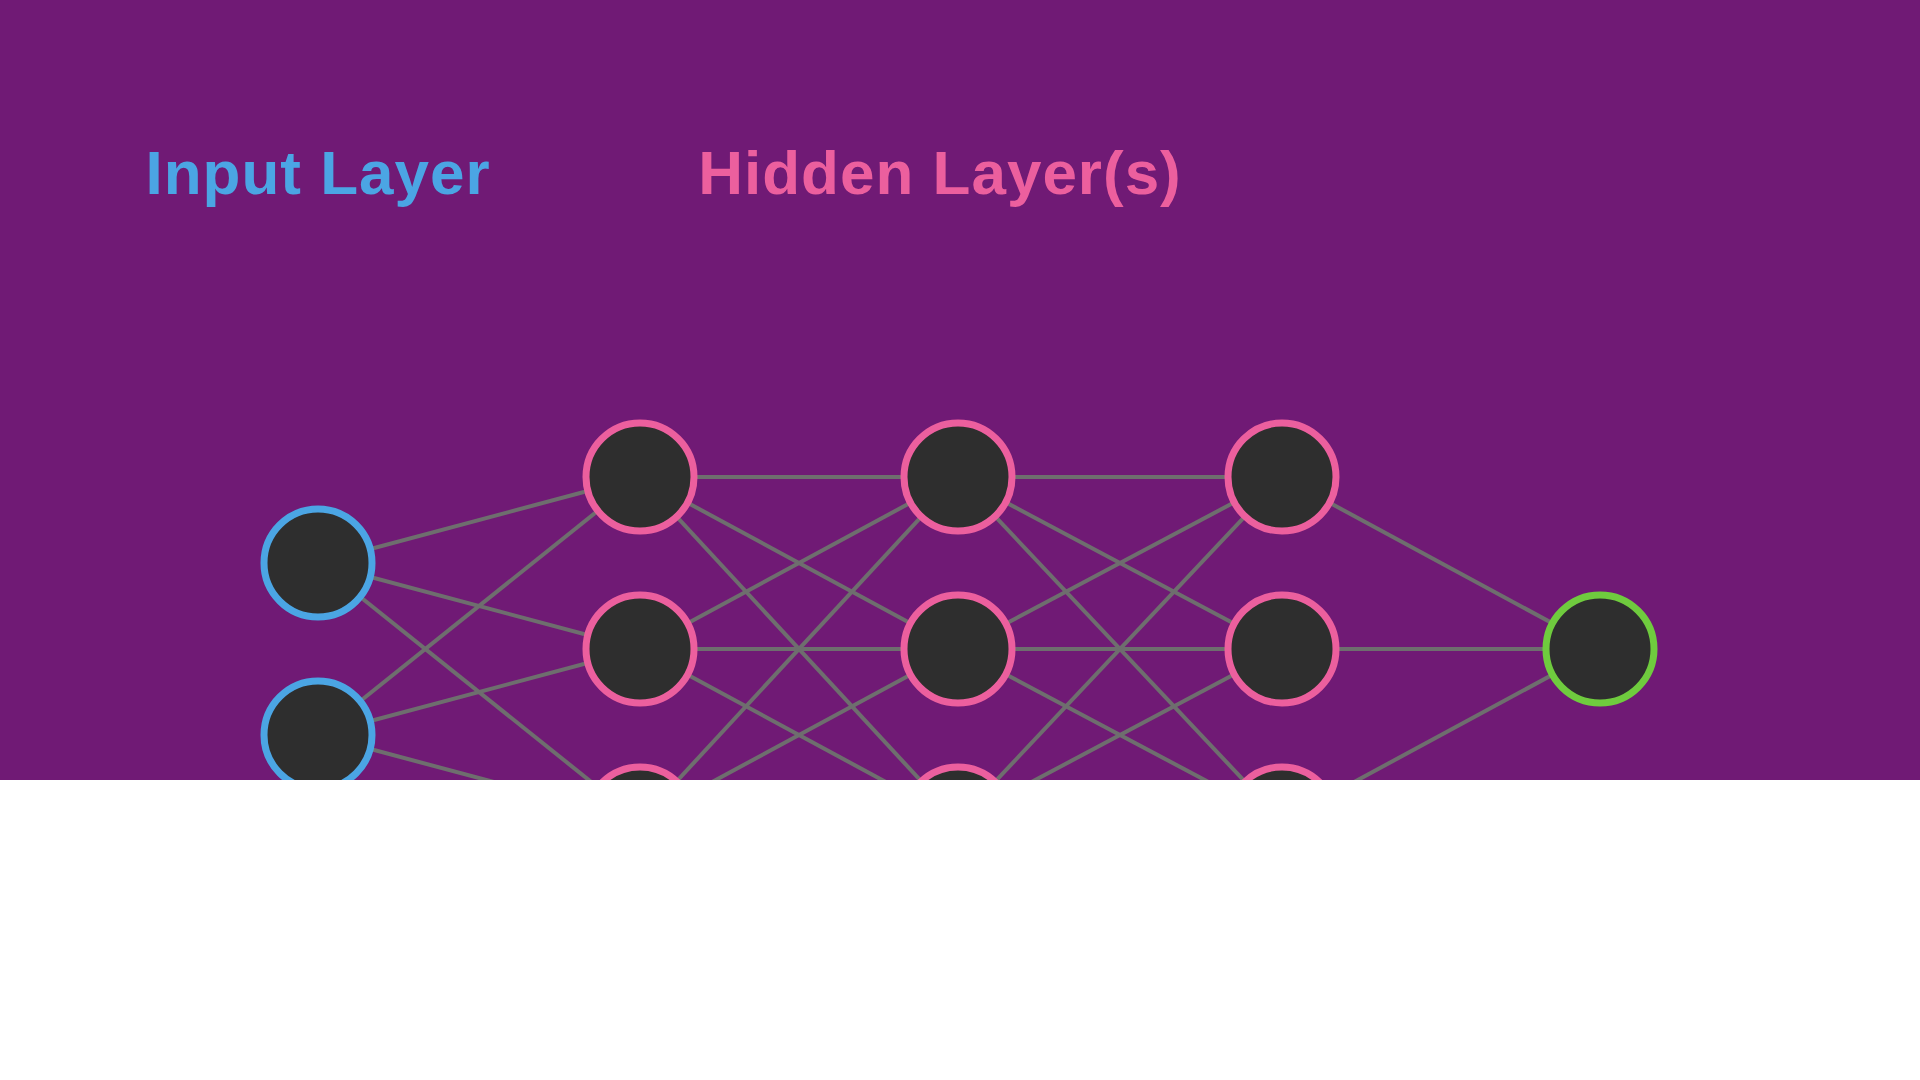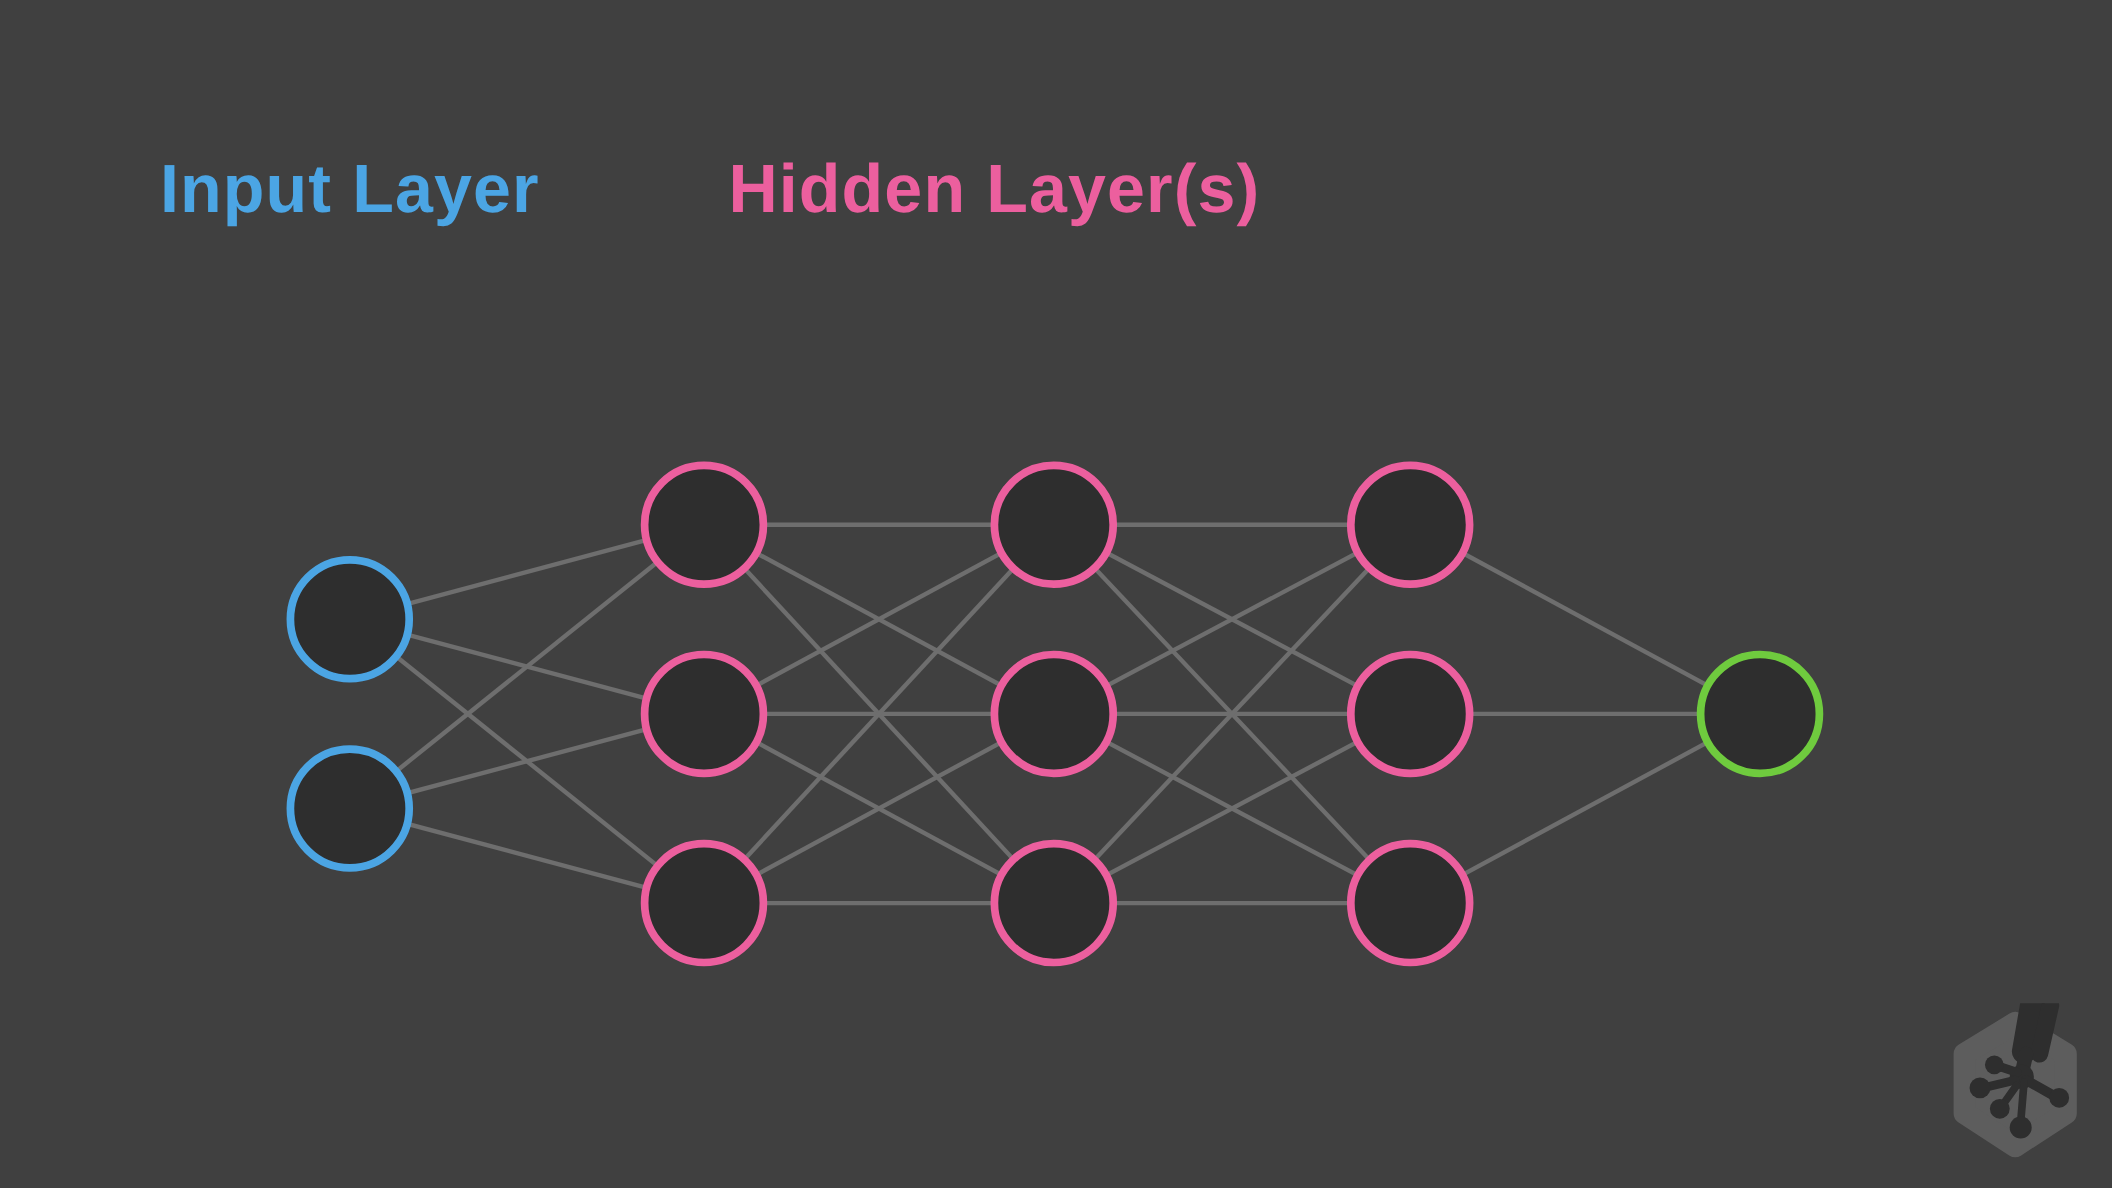--- a/index.html
+++ b/index.html
@@ -27,24 +27,24 @@
     left: 0;
     top: 0;
   }
   .logo-svg {
     position: absolute;
   }
 </style>
 </head>
 <body>
 
-<div class="stage" style="width: 1920px; height: 1080px; background: #404040;">
+<div class="stage" style="width: 1920px; height: 780px; background: #701a75;">
 
   <span class="layer-title" style="left: 318px; top: 172px; color: rgb(75, 165, 228);">Input Layer</span>
-  <span class="layer-title" style="left: 904px; top: 172px; color: rgb(236, 95, 158); text-align: center;">Hidden Layer(s)</span>
+  <span class="layer-title" style="left: 940px; top: 172px; color: rgb(236, 95, 158); text-align: center;">Hidden Layer(s)</span>
 
   <svg class="network-svg" xmlns="http://www.w3.org/2000/svg" width="1920" height="1080" viewBox="0 0 1920 1080">
       <line x1="318" y1="563" x2="640" y2="477" stroke="#6e6e6e" stroke-width="4"></line>
       <line x1="318" y1="563" x2="640" y2="649" stroke="#6e6e6e" stroke-width="4"></line>
       <line x1="318" y1="563" x2="640" y2="821" stroke="#6e6e6e" stroke-width="4"></line>
       <line x1="318" y1="735" x2="640" y2="477" stroke="#6e6e6e" stroke-width="4"></line>
       <line x1="318" y1="735" x2="640" y2="649" stroke="#6e6e6e" stroke-width="4"></line>
       <line x1="318" y1="735" x2="640" y2="821" stroke="#6e6e6e" stroke-width="4"></line>
       <line x1="640" y1="477" x2="958" y2="477" stroke="#6e6e6e" stroke-width="4"></line>
       <line x1="640" y1="477" x2="958" y2="649" stroke="#6e6e6e" stroke-width="4"></line>

